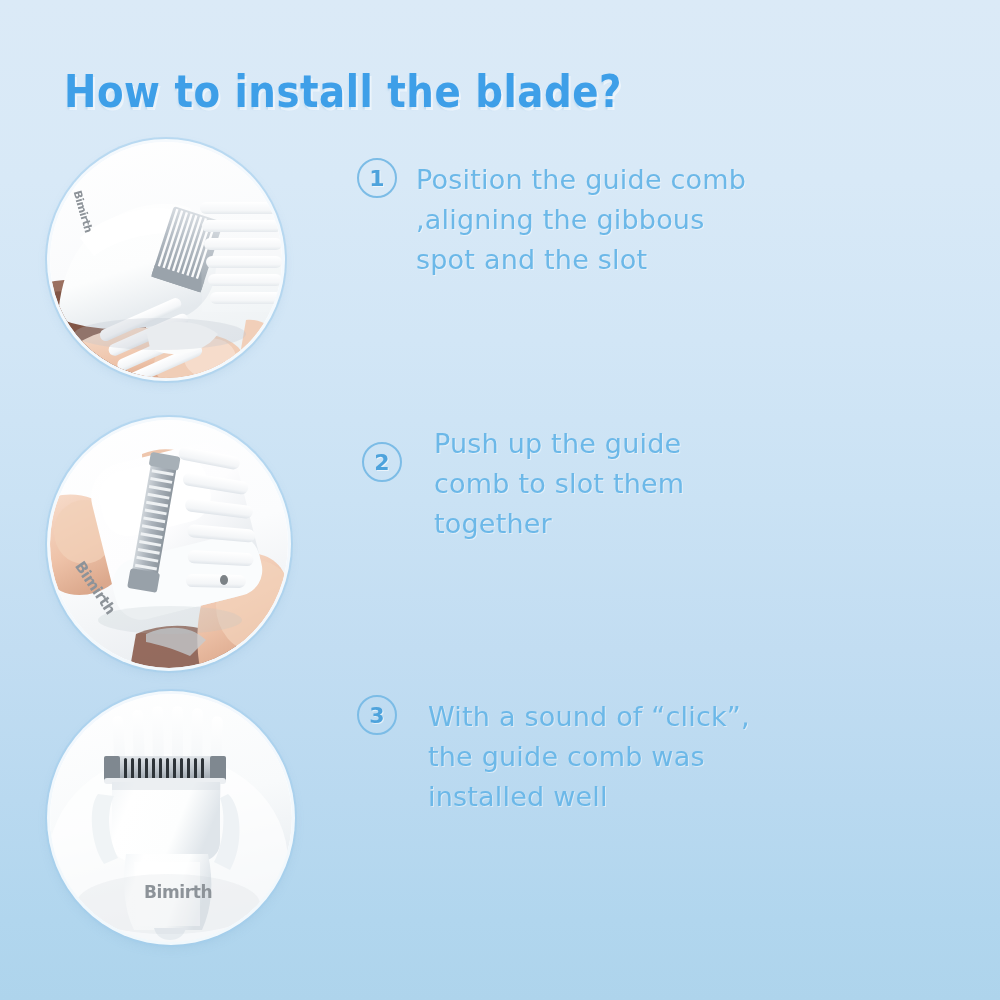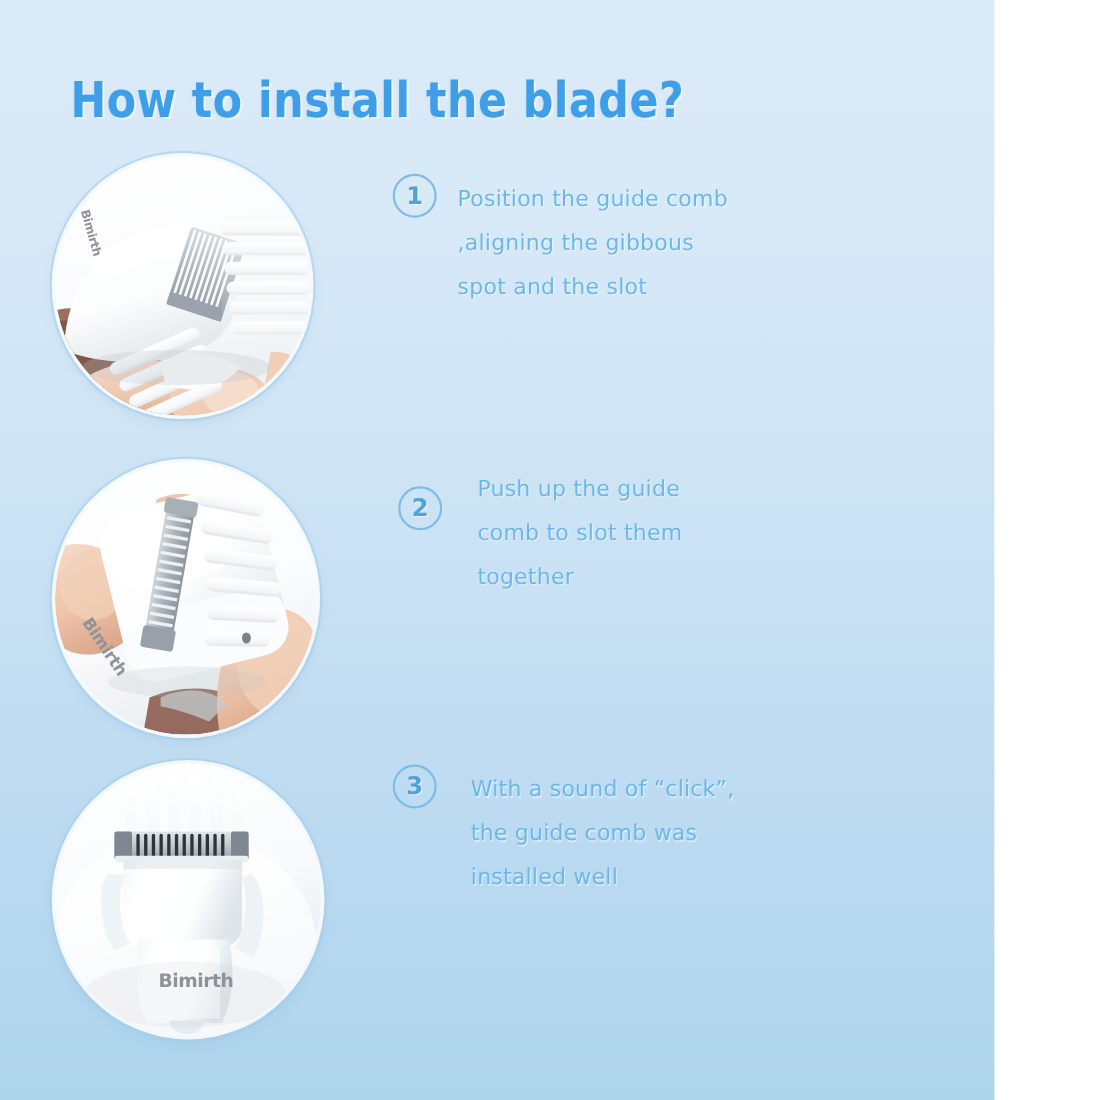--- a/index.html
+++ b/index.html
@@ -8,21 +8,21 @@
   }
   body {
     width: 1000px;
     height: 1000px;
     overflow: hidden;
     font-family: "Liberation Sans", sans-serif;
   }
 
   #poster {
     position: relative;
-    width: 904px;
+    width: 1000px;
     height: 1000px;
     background: linear-gradient(to bottom,
                 #dbeaf7 0%,
                 #d8e9f7 18%,
                 #d2e6f6 34%,
                 #cae2f4 50%,
                 #c2ddf2 65%,
                 #b9d9f0 80%,
                 #b1d6ee 92%,
                 #aed4ec 100%);
@@ -78,21 +78,21 @@
     font-size: 22px;
     font-weight: bold;
     color: #4ea3dc;
     text-shadow: 1px 1px 0 rgba(255,255,255,0.6);
   }
 
   
   .step-text {
     position: absolute;
     font-family: "DejaVu Sans", sans-serif;
-    font-size: 20px;
+    font-size: 27px;
     line-height: 40px;
     color: #6cb8e8;
     letter-spacing: 0.2px;
     text-shadow: 1px 1px 0 rgba(255,255,255,0.45);
     white-space: pre-line;
   }
 
   .logo {
     position: absolute;
     font-family: "DejaVu Sans", sans-serif;

